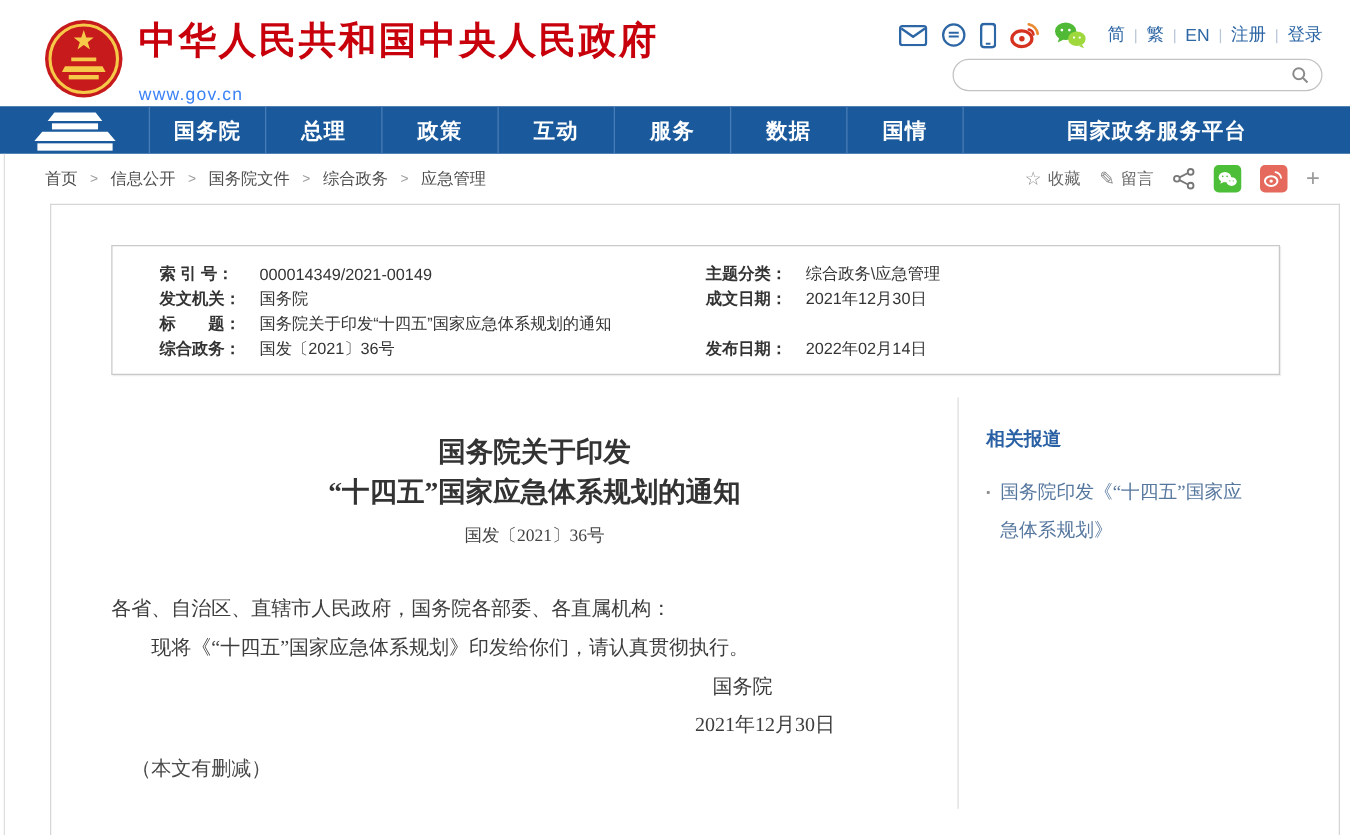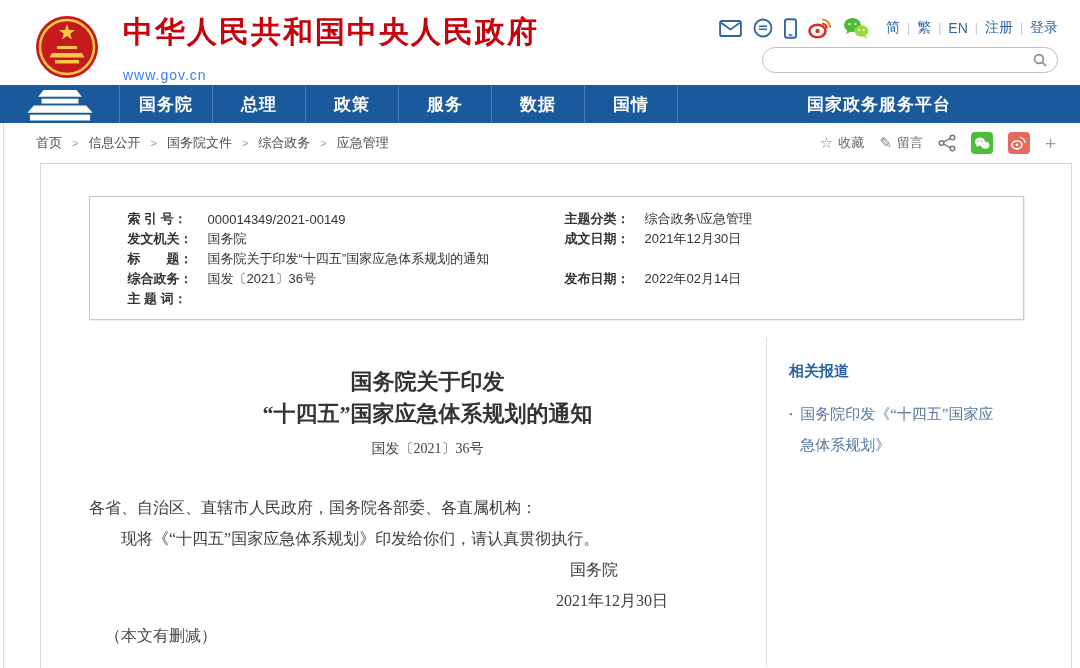--- a/index.html
+++ b/index.html
@@ -2,21 +2,21 @@
 <html><head>
 <meta charset="utf-8">
 <style>
   * { margin:0; padding:0; box-sizing:border-box; }
   html,body { width:1080px; height:668px; background:#fff; overflow:hidden;
     font-family:"Liberation Sans","DejaVu Sans",sans-serif; }
 
   
   .site-header { height:85px; display:flex; justify-content:space-between;
     padding:0 22px 0 35px; background:#fff; }
-  .brand { display:flex; align-items:center; gap:24px; padding-top:9px; }
+  .brand { display:flex; align-items:center; gap:12px; padding-top:9px; }
   .emblem { width:64px; height:64px; flex:0 0 auto; }
   .site-title { font-size:30px; font-weight:bold; color:#c7000b; letter-spacing:2px; }
   .site-url { font-size:14px; color:#3b82f6; margin-top:14px; letter-spacing:1px; }
   .header-right { padding-top:16px; display:flex; flex-direction:column; align-items:flex-end; gap:7px; }
   .icon-row { display:flex; align-items:center; gap:11px; height:24px; }
   .hd-icon { display:flex; align-items:center; cursor:pointer; }
   .lang-links { display:flex; align-items:center; gap:7px; margin-left:6px; font-size:14px; }
   .lang-links a { color:#2d66a5; text-decoration:none; }
   .pipe { color:#b9c6d6; font-size:12px; }
   .search-box { width:296px; height:26px; border:1px solid #c3c3c3; border-radius:13px;
@@ -167,20 +167,21 @@
     <svg width="76" height="33" viewBox="0 0 78 34" fill="#fff">
       <path d="M22 2 h34 l5.5 7 h-45 z"></path>
       <rect x="20" y="11" width="38" height="5"></rect>
       <path d="M12 18 h54 l6.5 7.5 H5.5 z"></path>
       <rect x="8" y="27.5" width="62" height="6"></rect>
     </svg>
   </span>
   <a href="#" class="nav-item">国务院</a>
   <a href="#" class="nav-item">总理</a>
   <a href="#" class="nav-item">政策</a>
+  <a href="#" class="nav-item">互动</a>
   <a href="#" class="nav-item">服务</a>
   <a href="#" class="nav-item">数据</a>
   <a href="#" class="nav-item">国情</a>
   <a href="#" class="nav-item">国家政务服务平台</a>
 </nav>
 
 <div class="page-lower">
 
   <div class="breadcrumb-bar">
     <div class="crumbs">
@@ -245,24 +246,20 @@
           <span class="m-label">发文机关：</span>
           <span class="m-value">国务院</span>
         </div>
         <div class="meta-row">
           <span class="m-label">标　　题：</span>
           <span class="m-value">国务院关于印发“十四五”国家应急体系规划的通知</span>
         </div>
         <div class="meta-row">
           <span class="m-label">综合政务：</span>
           <span class="m-value">国发〔2021〕36号</span>
-        </div>
-        <div class="meta-row">
-          <span class="m-label">主 题 词：</span>
-          <span class="m-value"></span>
         </div>
       </div>
       <div class="meta-col right">
         <div class="meta-row">
           <span class="m-label">主题分类：</span>
           <span class="m-value">综合政务\应急管理</span>
         </div>
         <div class="meta-row">
           <span class="m-label">成文日期：</span>
           <span class="m-value">2021年12月30日</span>

